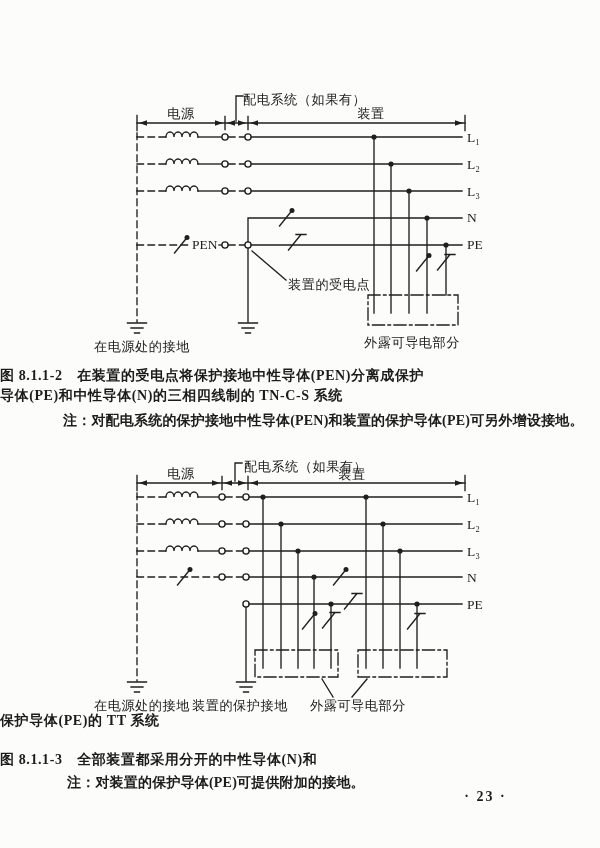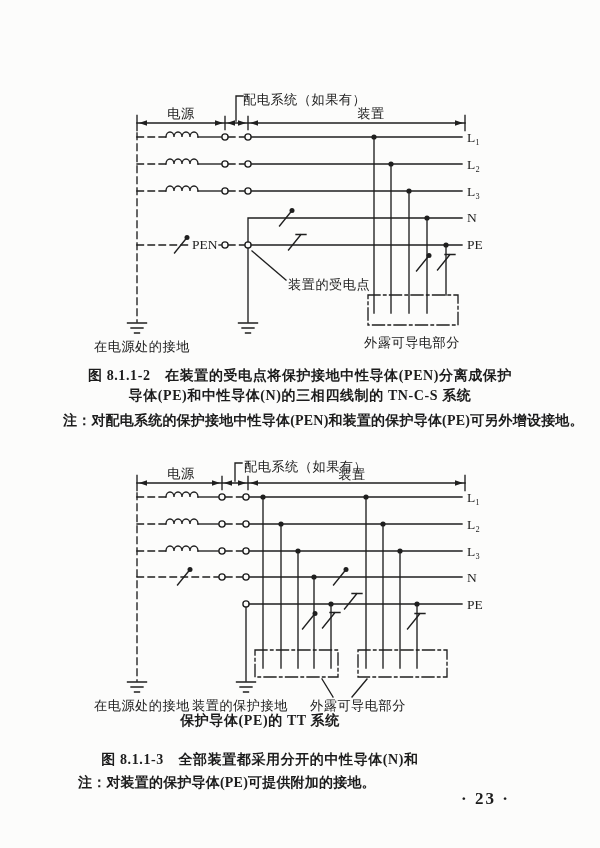--- a/index.html
+++ b/index.html
@@ -13,31 +13,31 @@
     overflow:hidden;
   }
   svg.fig{position:absolute;left:0;}
   .ink{stroke:#1f1f1f;stroke-width:1.35;fill:none;stroke-linecap:square;}
   .ink text{stroke:none;fill:#1c1c1c;font-family:"Liberation Serif","DejaVu Sans",serif;}
   text.cjk{font-size:13.2px;letter-spacing:0.5px;}
   text.cond{font-size:13.5px;}
   .dash{stroke-dasharray:6.5 4.5;}
   .dashdot{stroke-dasharray:12 3.5 2.5 3.5;}
   .cap{
-    position:absolute;left:0;width:600px;text-align:center;
+    position:absolute;left:0;width:600px;text-align:left;
     font-size:14px;font-weight:700;letter-spacing:0.6px;white-space:nowrap;
   }
   .cap2{width:520px;}
   .note{
     position:absolute;font-size:14px;font-weight:600;
     letter-spacing:0.2px;white-space:nowrap;
   }
   .pageno{
     position:absolute;top:789px;left:448px;width:75px;text-align:center;
-    font-size:17px;font-weight:600;letter-spacing:2px;
+    font-size:14px;font-weight:600;letter-spacing:2px;
   }
 </style>
 </head>
 <body>
 
 <div class="page">
 
   <svg class="fig" style="top:85px" width="600" height="278" viewBox="0 85 600 278">
     <defs>
       <path id="coil" d="M0,0 a4,5 0 0 1 8,0 a4,5 0 0 1 8,0 a4,5 0 0 1 8,0 a4,5 0 0 1 8,0"></path>
@@ -258,17 +258,17 @@
       </g>
       <rect x="255" y="650" width="83" height="27" class="dashdot"></rect>
       <rect x="358" y="650" width="89" height="27" class="dashdot"></rect>
       <path d="M333,697 L322,679 M352,697 L367,679"></path>
       <text x="310" y="710" class="cjk">外露可导电部分</text>
     </g>
   </svg>
 
   <div class="cap cap2" style="top:751px">图 8.1.1-3　全部装置都采用分开的中性导体(N)和</div>
   <div class="cap cap2" style="top:712px">保护导体(PE)的 TT 系统</div>
-  <div class="note" style="top:774px;left:78px">注：对装置的保护导体(PE)可提供附加的接地。</div>
+  <div class="note" style="top:774px;left:67px">注：对装置的保护导体(PE)可提供附加的接地。</div>
 
   <div class="pageno">· 23 ·</div>
 
 </div>
 
 </body></html>

